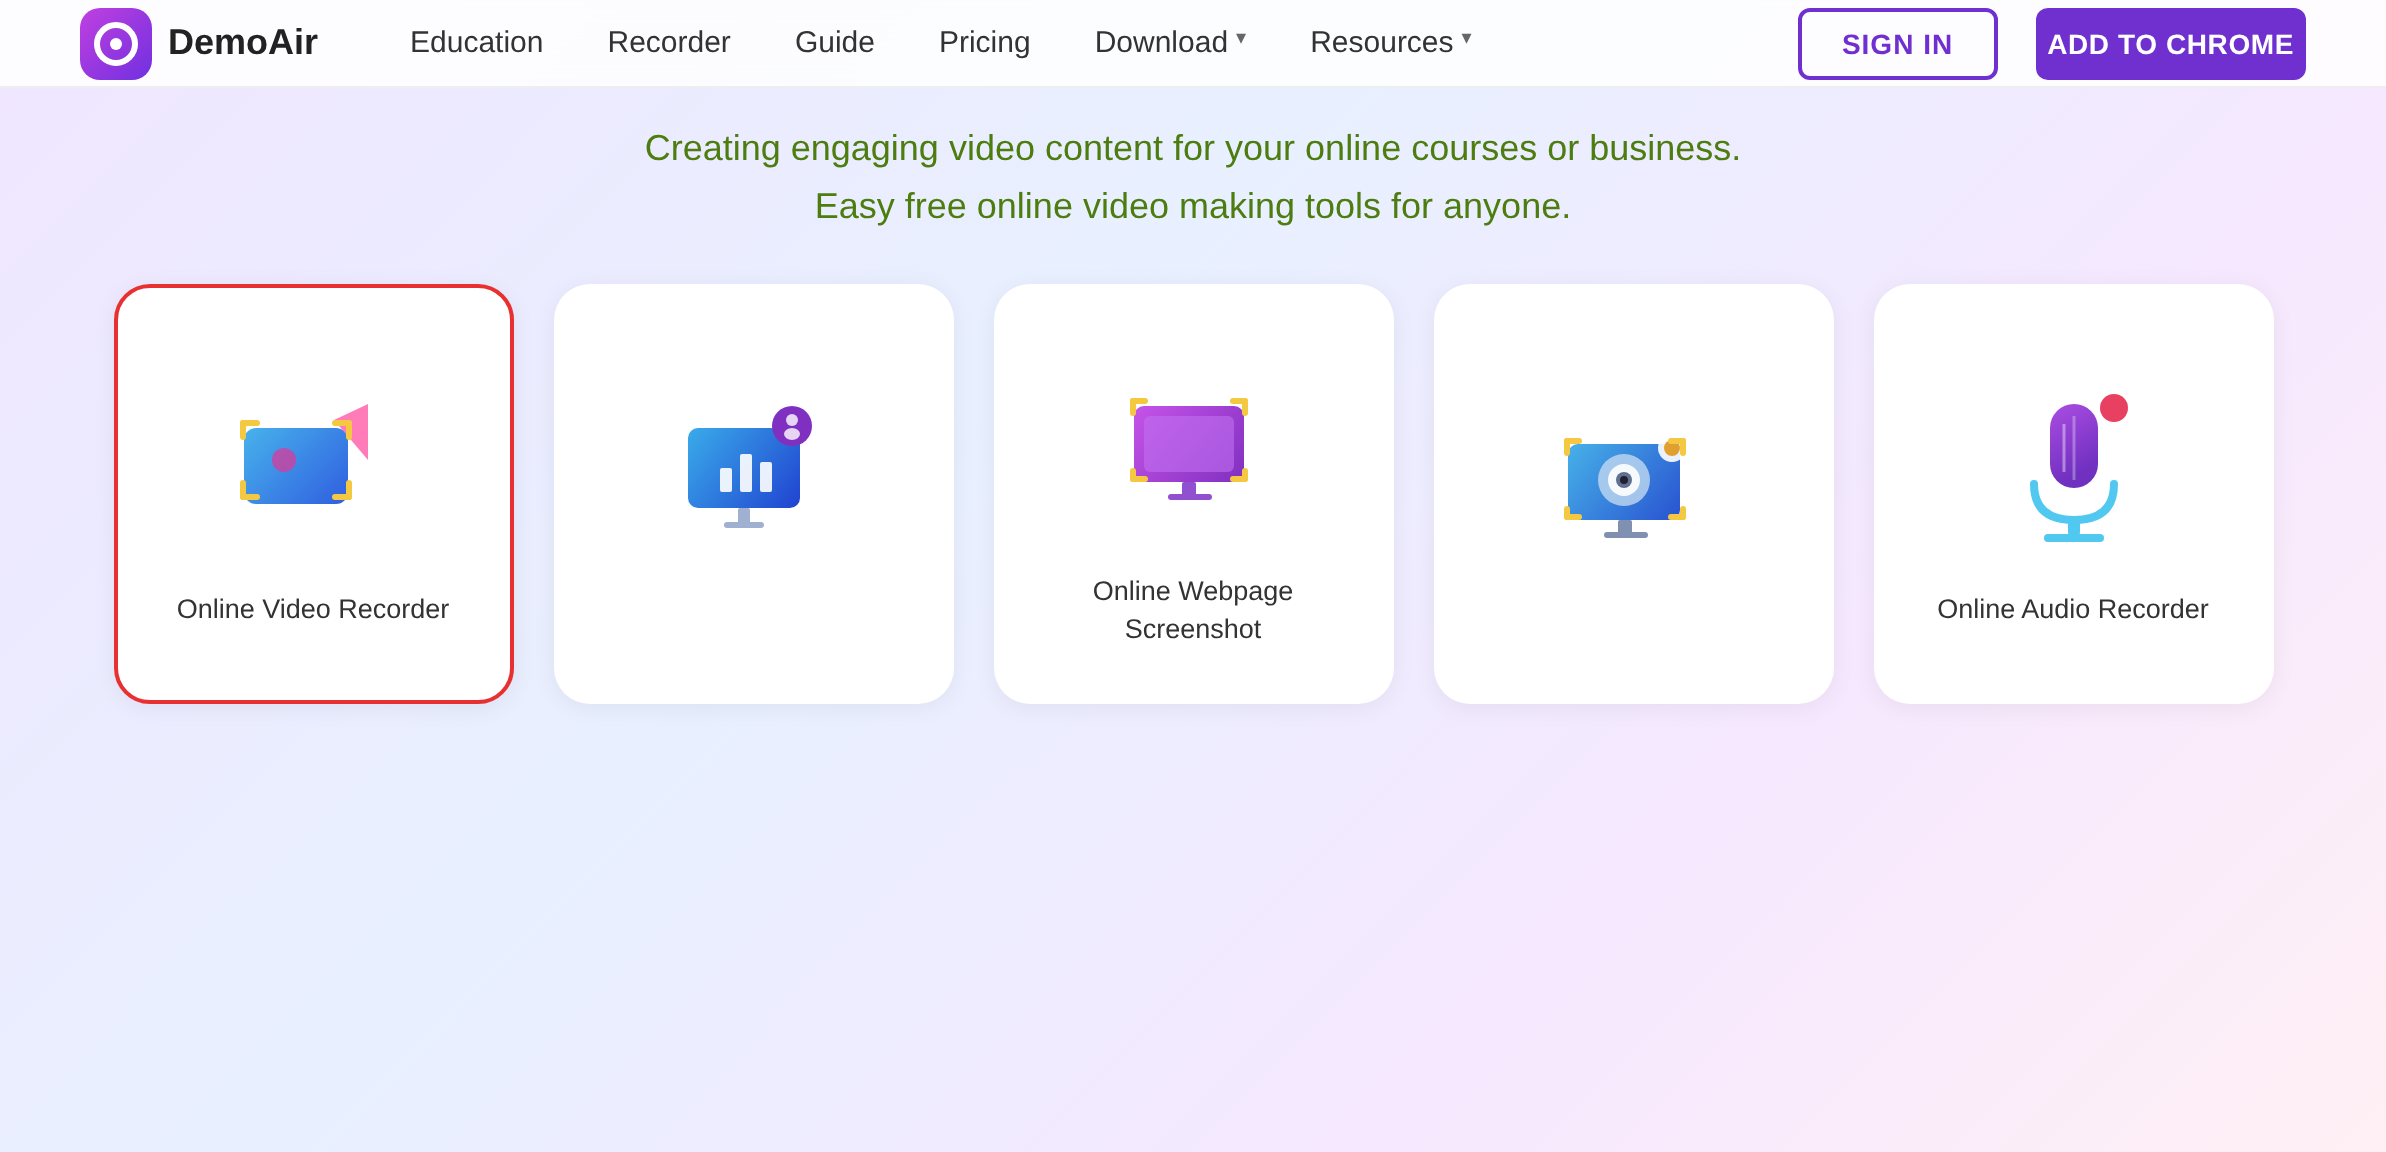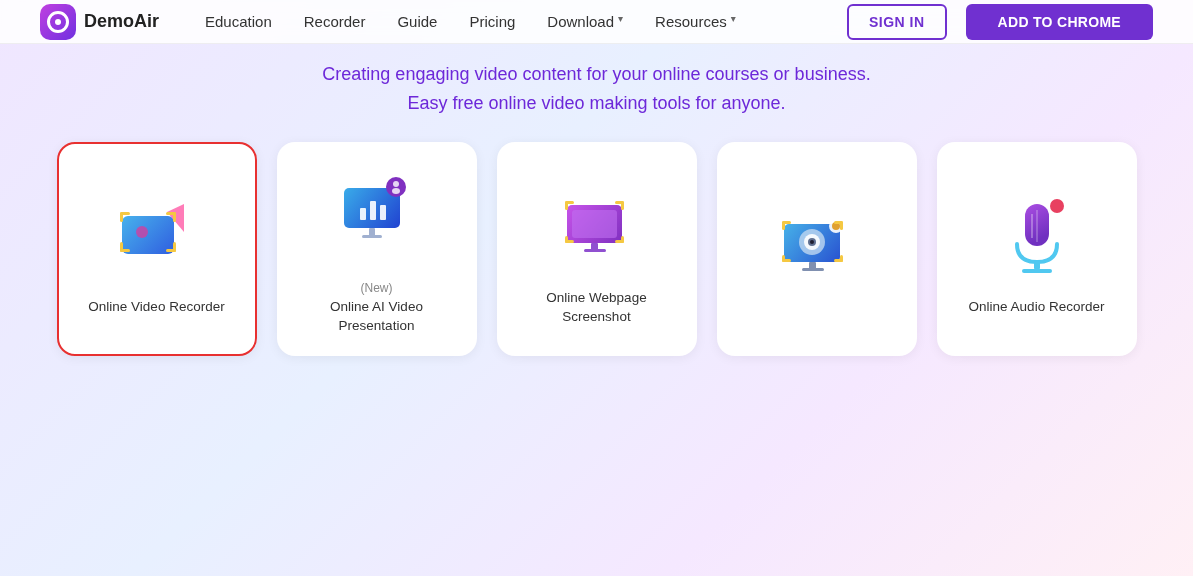--- a/index.html
+++ b/index.html
@@ -97,40 +97,40 @@
       border: 2px solid #7030d0;
       background: transparent;
       color: #7030d0;
       border-radius: 6px;
       font-size: 14px;
       font-weight: 600;
       cursor: pointer;
       letter-spacing: 0.5px;
     }
     .btn-add-chrome {
-      padding: 10px 32px;
+      padding: 10px 6px;
       background: #7030d0;
       color: white;
       border: none;
       border-radius: 6px;
       font-size: 14px;
       font-weight: 600;
       cursor: pointer;
       letter-spacing: 0.3px;
       white-space: nowrap;
     }
 
     
     .hero {
       text-align: center;
       padding: 16px 20px 24px;
     }
     .hero-subtitle {
       font-size: 18px;
-      color: #6d28d9;
+      color: #4d7c0f;
       line-height: 1.6;
     }
 
     
     .cards-section {
       display: flex;
       justify-content: center;
       gap: 20px;
       padding: 0 40px;
     }
@@ -267,24 +267,20 @@
             <stop offset="0%" stop-color="#40c8f0"></stop>
             <stop offset="100%" stop-color="#2040d0"></stop>
           </linearGradient>
           <linearGradient id="pinkGrad" x1="0" y1="0" x2="20" y2="20" gradientUnits="userSpaceOnUse">
             <stop offset="0%" stop-color="#d060e0"></stop>
             <stop offset="100%" stop-color="#8030c0"></stop>
           </linearGradient>
         </defs>
       </svg>
     </div>
-    <div class="card-label">
-      <span class="new-badge">(New)</span>
-      <span>Online AI Video Presentation</span>
-    </div>
   </div>
 
   <div class="card">
     <div class="card-icon">
       <svg width="90" height="80" viewBox="0 0 90 80" fill="none">
 
         <rect x="15" y="20" width="55" height="38" rx="5" fill="url(#purpleGrad)"></rect>
 
         <rect x="20" y="25" width="45" height="28" rx="3" fill="#c070f0" opacity="0.6"></rect>
 

